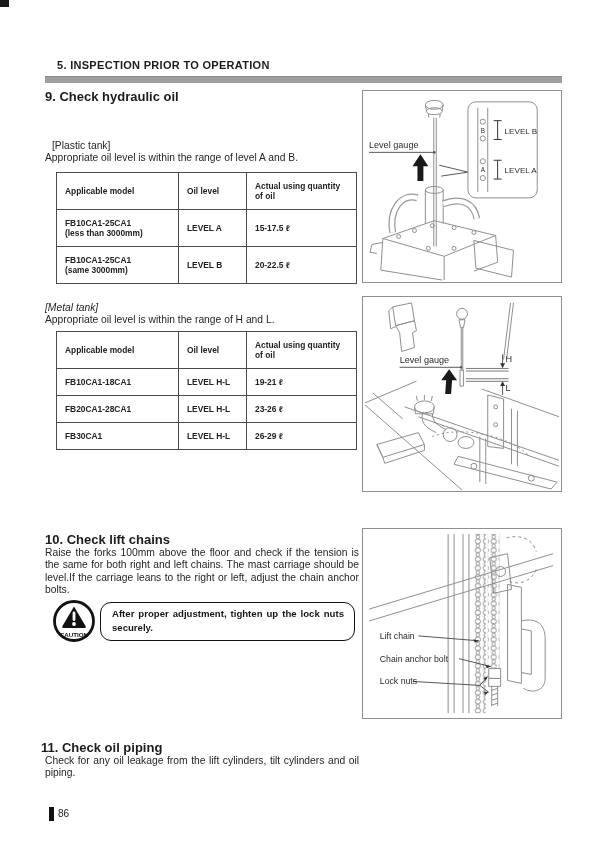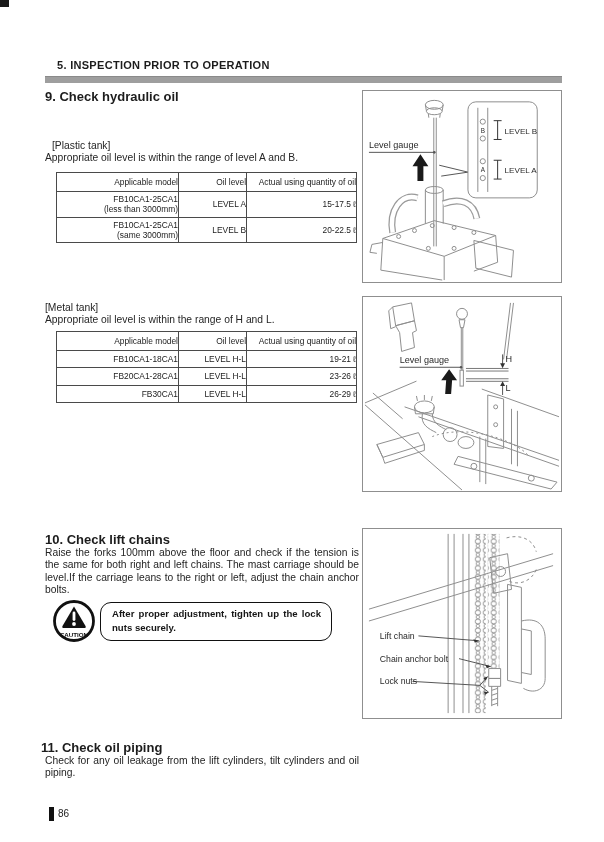--- a/index.html
+++ b/index.html
@@ -12,35 +12,35 @@
   .corner-mark { left:0; top:0; width:9px; height:7px; background:#1a1a1a; }
 
   .chapter-title { left:45px; top:59px; font-size:11px; font-weight:bold; letter-spacing:.3px; color:#1c1c1c; white-space:nowrap;padding-left:12px; }
   .chapter-rule { left:45px; top:76px; width:517px; height:7px; background:#9e9e9e; border-top:1px solid #8a8a8a; }
 
   .sec-title { font-size:13px; font-weight:bold; color:#1c1c1c; white-space:nowrap; }
   .body-text { font-size:10.3px; line-height:12.3px; text-align:justify; color:#252525; }
   .plain { font-size:10.3px; color:#252525; white-space:nowrap; }
 
   table.dtable { border-collapse:collapse; table-layout:fixed; width:300px; font-size:8.4px; color:#222; background:#fff; border:1.5px solid #333; }
-  table.dtable th, table.dtable td { border:1px solid #4a4a4a; text-align:right; font-weight:normal; padding:0; }
+  table.dtable th, table.dtable td { border:1px solid #4a4a4a; text-align:left; font-weight:bold; padding:8px; }
   table.dtable th { height:19px; }
   .t1 td { height:25.5px; }
   .t2 td { height:17.3px;margin-top:14px; }
   td.model { text-align:left; padding-left:16px; line-height:10px; }
 
   .fig { border:1px solid #8f8f8f; background:#fff; }
   .fig svg { display:block; }
   .fig text { fill:#2a2a2a; }
   .t9  { font-size:9.2px; }
   .t85 { font-size:8.8px; }
   .t8  { font-size:8.2px; }
   .t6  { font-size:6.4px; }
 
-  .caution-box { left:100px; top:602px; width:232px; height:39px; border:1.6px solid #111; border-radius:11px;
+  .caution-box { left:100px; top:602px; width:255px; height:39px; border:1.6px solid #111; border-radius:11px;
                  padding:4px 10px 0 11px; font-size:9.6px; font-weight:bold; line-height:13.5px; text-align:justify; color:#161616; }
 
   .pageno-bar { left:49px; top:807px; width:4.5px; height:14px; background:#111; }
   .pageno { left:58px; top:808px; font-size:10px; color:#222; }
 </style>
 </head>
 <body>
 
 <div class="page">
   <div class="abs corner-mark"></div>
@@ -76,21 +76,21 @@
       <td class="model">
         <span>FB10CA1-25CA1</span><br>
         <span>(same 3000mm)</span>
       </td>
       <td>LEVEL B</td>
       <td>20-22.5 ℓ</td>
     </tr>
   </tbody>
     </table>
 
-  <div class="abs plain" style="left:45px; top:302px;">[Metal tank]</div>
+  <div class="abs plain" style="left:45px; top:302px;font-style:italic;">[Metal tank]</div>
   <div class="abs plain" style="left:45px; top:314px;">Appropriate oil level is within the range of H and L.</div>
 
   <table class="abs dtable t2" style="left:56px; top:331px;">
     <colgroup>
         <col style="width:122px">
         <col style="width:68px">
         <col style="width:110px">
       </colgroup>
     <tbody>
         <tr>

